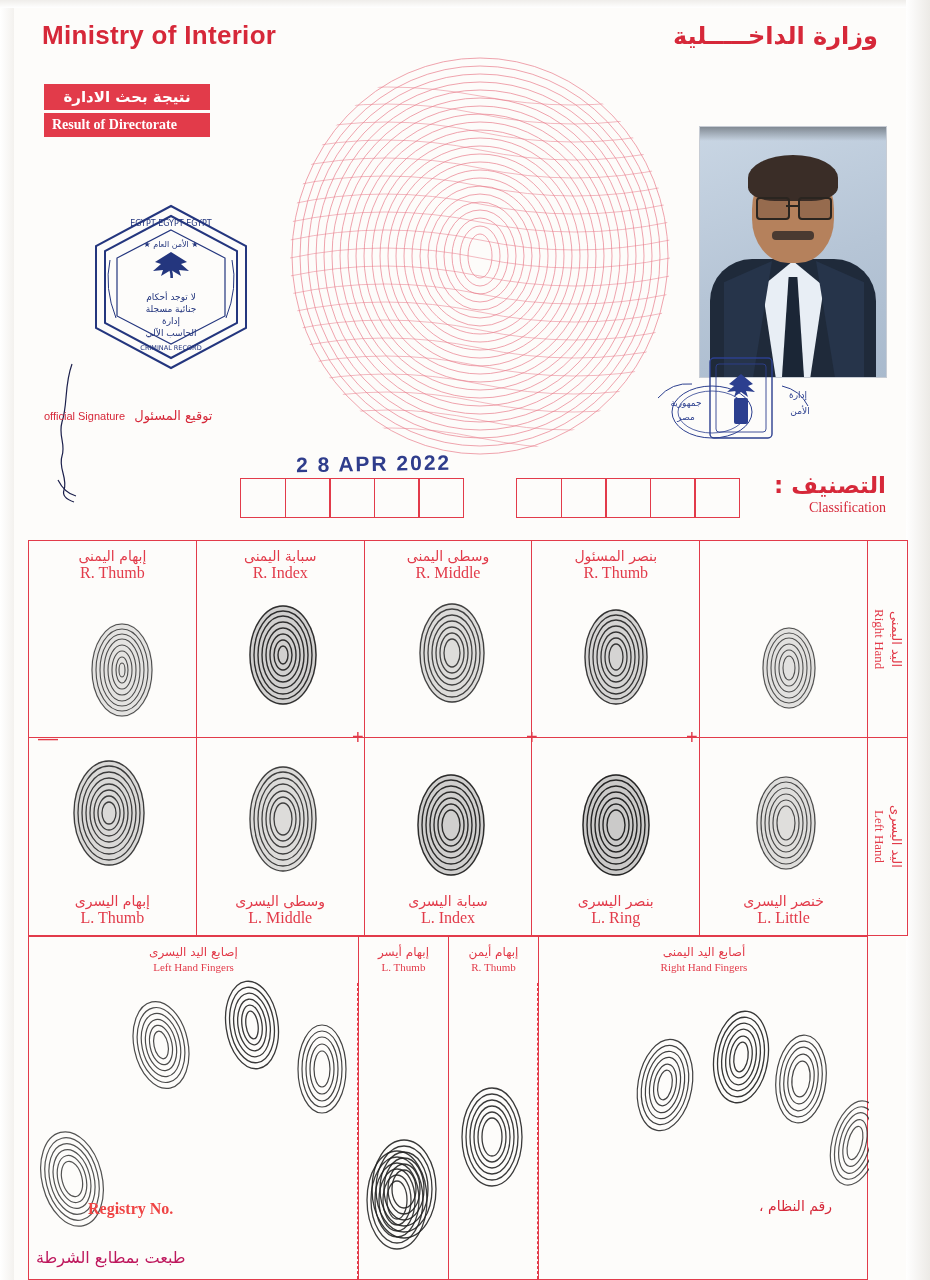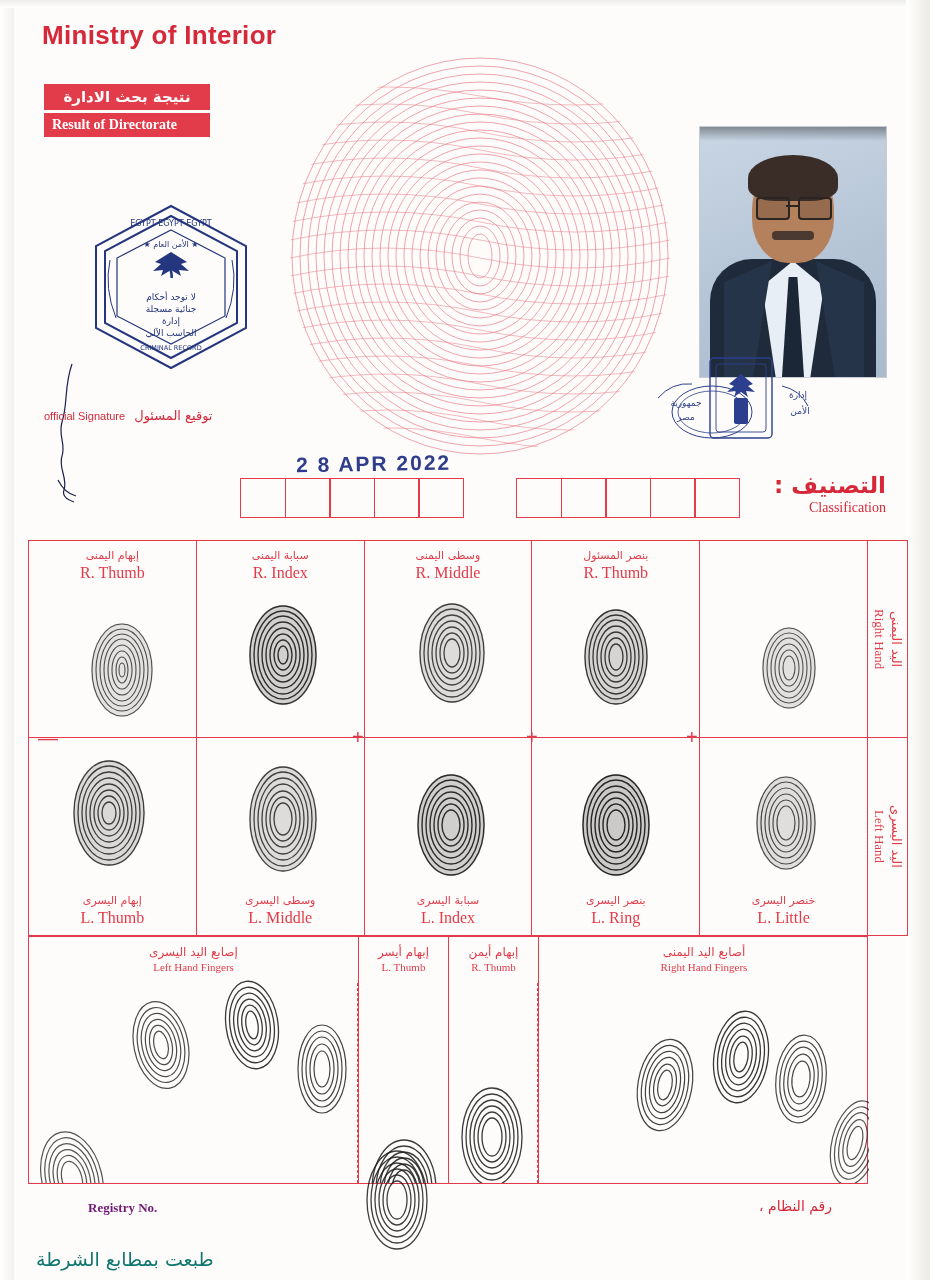--- a/index.html
+++ b/index.html
@@ -281,21 +281,21 @@
     position: absolute;
     left: 0; right: 0;
     text-align: center;
     color: #e23b4a;
   }
   .fp-cap.t { top: 8px; }
   .fp-cap.b { bottom: 8px; }
   .fp-cap .ar {
     font-family: "DejaVu Sans", sans-serif;
     direction: rtl;
-    font-size: 11px;
+    font-size: 14px;
     line-height: 14px;
   }
   .fp-cap .en {
     font-family: "Liberation Serif", serif;
     font-size: 16px;
     line-height: 19px;
   }
   .side-col {
     position: absolute;
     left: 868px; top: 540px;
@@ -336,21 +336,21 @@
   .cross {
     position: absolute;
     color: #e23b4a;
     font-size: 20px;
     line-height: 20px;
   }
   
   .slap {
     position: absolute;
     left: 28px; top: 936px;
-    width: 840px; height: 248px;
+    width: 840px; height: 344px;
     border: 1.6px solid #e23b4a;
     box-sizing: border-box;
     display: flex;
   }
   .slap-cell {
     position: relative;
     border-right: 1.6px solid #e23b4a;
     box-sizing: border-box;
     overflow: hidden;
   }
@@ -378,56 +378,57 @@
     position: absolute;
     top: 46px; bottom: 0;
     border-left: 1.4px dashed #e23b4a;
   }
   
   .reg-no {
     position: absolute;
     left: 88px; top: 1200px;
     font-family: "Liberation Serif", serif;
     font-weight: bold;
-    font-size: 13px;
-    color: #701a75;
+    font-size: 16px;
+    color: #ef4444;
   }
   .sys-no {
     position: absolute;
     right: 98px; top: 1198px;
     direction: rtl;
     font-family: "DejaVu Sans", sans-serif;
     font-size: 14px;
     color: #d62839;
     text-align: right;
   }
   .printed {
     position: absolute;
     left: 36px; top: 1248px;
     direction: rtl;
     font-family: "DejaVu Sans", sans-serif;
-    font-size: 19px;
-    color: #0f766e;
+    font-size: 16px;
+    color: #be185d;
   }
   
   .fp {
     position: absolute;
   }
   .fp svg { display: block; }
 </style>
 </head>
 <body>
 
 <div id="page">
 
   <div class="scan-edge-left"></div>
   <div class="scan-edge-top"></div>
   <div class="scan-edge-right"></div>
 
   <div class="hdr-en">Ministry of Interior</div>
+  <div class="hdr-ar">وزارة الداخـــــلية</div>
 
   <div class="badge">
     <div class="badge-row ar">نتيجة بحث الادارة</div>
     <div class="badge-row en">Result of Directorate</div>
   </div>
 
   <div class="guilloche">
     <svg width="380" height="400" viewBox="0 0 380 400">
       <g stroke="#e2566a" fill="none" stroke-width="0.7" opacity="0.9">
 

